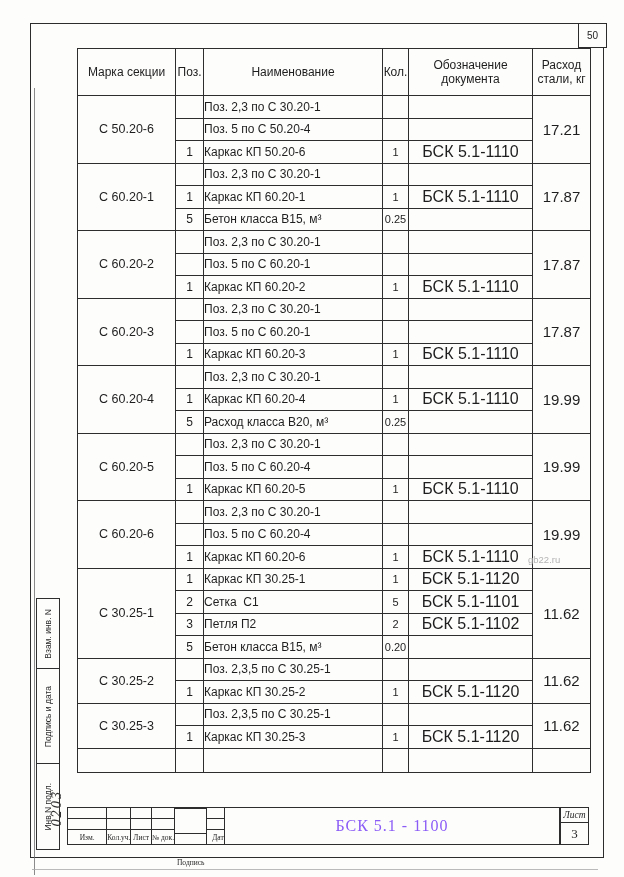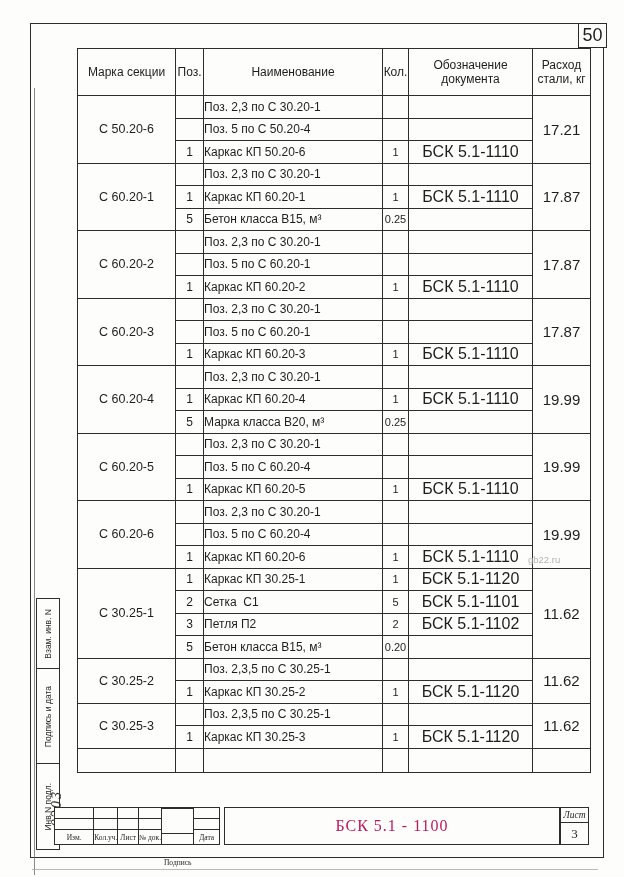--- a/index.html
+++ b/index.html
@@ -20,21 +20,21 @@
   }
   .page-bottom-edge {
     position:absolute; left:32px; top:869px; width:566px; height:0;
     border-top:1px solid #a9a9a9; opacity:.8;
   }
   
   .pageno-box {
     position:absolute; left:578px; top:23px; width:27px; height:23px;
     border:1.4px solid #2c2c2c; background:#fdfdfc;
     display:flex; align-items:center; justify-content:center;
-    font-size:18px;
+    font-size:10px;
   }
   
   table.spec {
     position:absolute; left:77px; top:48px; width:513px;
     border-collapse:collapse; table-layout:fixed;
   }
   table.spec th, table.spec td {
     border:1.4px solid #2d2d2d; padding:0; overflow:hidden;
     vertical-align:middle; background:transparent;
   }
@@ -67,38 +67,38 @@
   .inv-no {
     position:absolute; left:48px; top:780px; width:18px; height:56px;
     display:flex; align-items:center; justify-content:center;
   }
   .inv-no .vtext {
     font-family:"DejaVu Serif", serif; font-style:italic;
     font-size:12px; letter-spacing:1.5px; color:#2f2f2f;
   }
   
   .rev-grid {
-    position:absolute; left:54px; top:807px; width:166px; height:38px;
+    position:absolute; left:67px; top:807px; width:166px; height:38px;
     border:1.4px solid #2d2d2d; display:flex; box-sizing:border-box;
     background:#fdfdfc;
   }
   .rev-col { display:flex; flex-direction:column; box-sizing:border-box; border-right:1px solid #2d2d2d; }
   .rev-col:last-child { border-right:none; }
   .rev-cell { box-sizing:border-box; border-bottom:1px solid #2d2d2d; height:11px; }
   .rev-cell.lbl {
     border-bottom:none; height:14px; flex:1;
     display:flex; align-items:center; justify-content:center;
     font-family:"Liberation Serif", serif; font-size:7.5px; white-space:nowrap;
   }
   .doc-box {
     position:absolute; left:224px; top:807px; width:336px; height:38px;
     border:1.4px solid #2d2d2d; box-sizing:border-box; background:#fdfdfc;
     display:flex; align-items:center; justify-content:center;
     font-family:"Liberation Serif", serif; font-size:16px; letter-spacing:1px;
-    color:#be185d;
+    color:#8b5cf6;
   }
   .sheet-box {
     position:absolute; left:560px; top:807px; width:29px; height:38px;
     border:1.4px solid #2d2d2d; box-sizing:border-box; background:#fdfdfc;
     display:flex; flex-direction:column;
   }
   .sheet-top {
     height:15px; border-bottom:1px solid #2d2d2d; box-sizing:border-box;
     display:flex; align-items:center; justify-content:center;
     font-family:"Liberation Serif", serif; font-size:9.5px; font-style:italic;
@@ -234,21 +234,21 @@
           <td class="c-steel" rowspan="3">19.99</td>
         </tr>
         <tr>
           <td class="c-pos">1</td>
           <td class="c-name">Каркас КП 60.20-4</td>
           <td class="c-qty">1</td>
           <td class="c-doc">БСК 5.1-1110</td>
         </tr>
         <tr>
           <td class="c-pos">5</td>
-          <td class="c-name">Марка класса В20, м³</td>
+          <td class="c-name">Расход класса В20, м³</td>
           <td class="c-qty">0.25</td>
           <td class="c-doc"></td>
         </tr>
         <tr>
           <td class="c-mark" rowspan="3">С 60.20-5</td>
           <td class="c-pos"></td>
           <td class="c-name">Поз. 2,3 по С 30.20-1</td>
           <td class="c-qty"></td>
           <td class="c-doc"></td>
           <td class="c-steel" rowspan="3">19.99</td>

